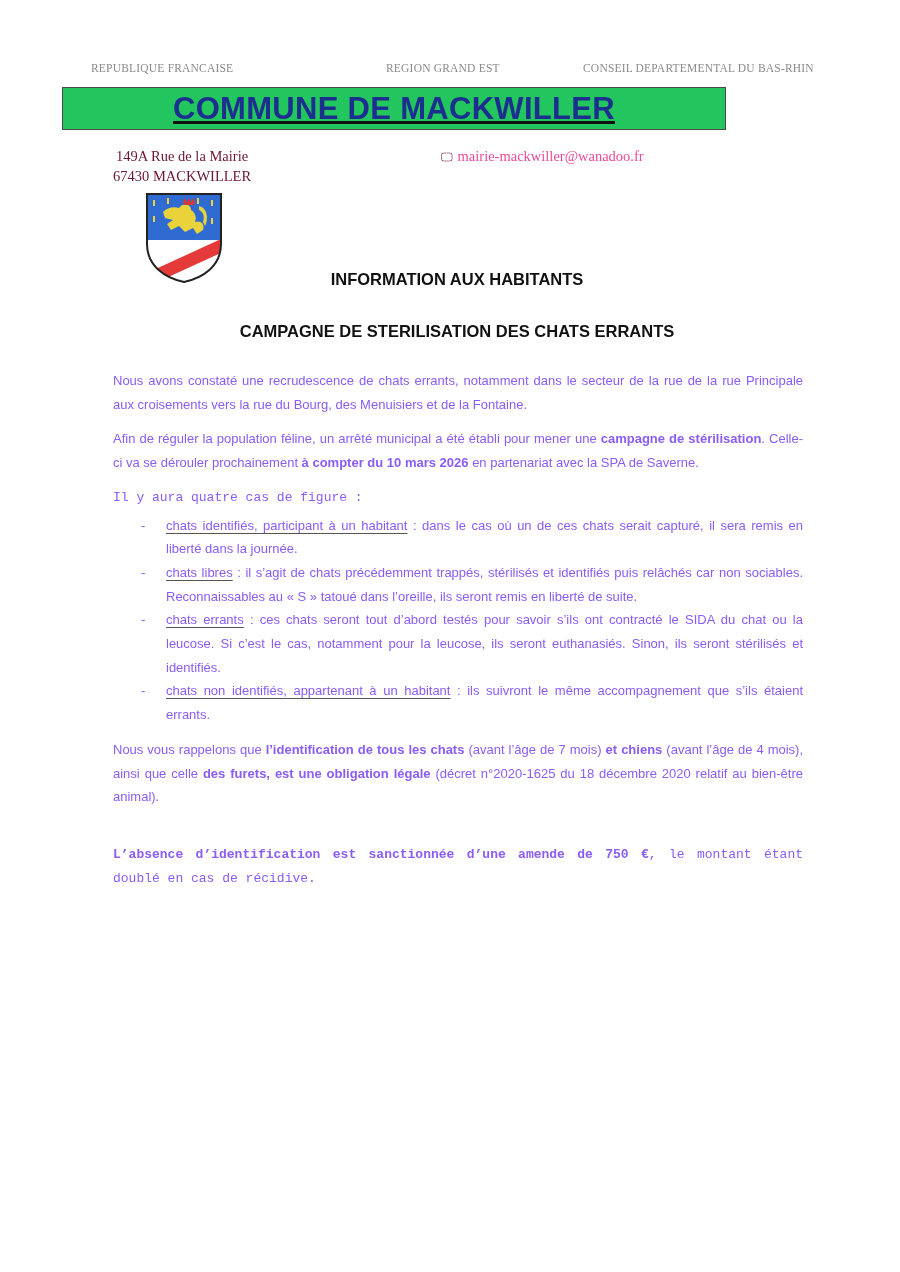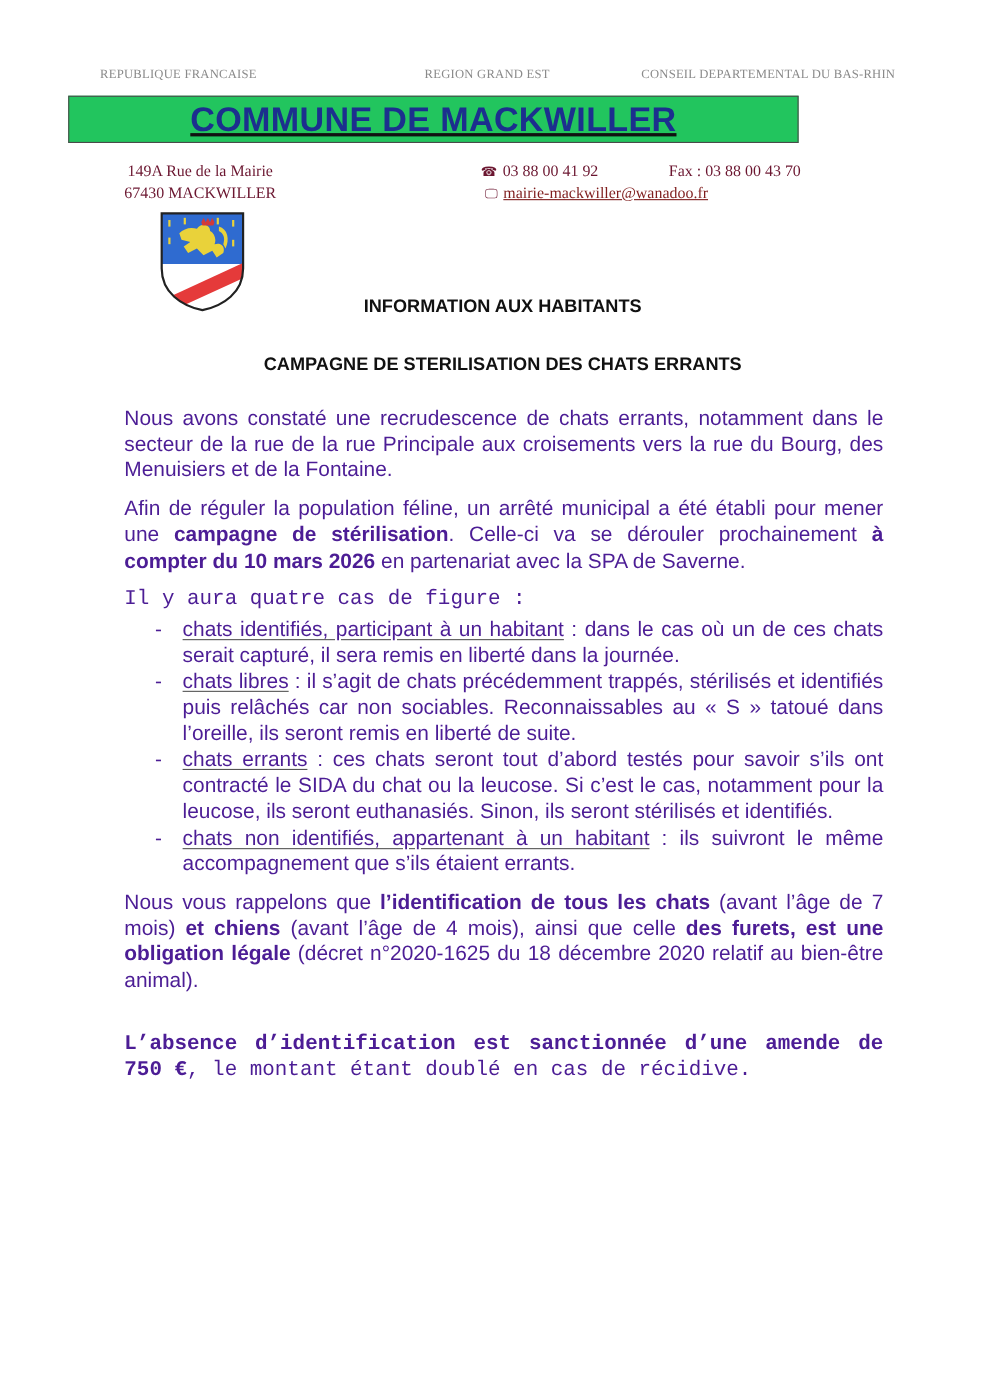--- a/index.html
+++ b/index.html
@@ -12,29 +12,29 @@
   .tl-right { left:583px; }
 
   .banner { position:absolute; left:62px; top:87px; width:664px; height:43px; background:#22c55e; border:1.5px solid #4a4a4a; box-sizing:border-box; display:flex; align-items:center; justify-content:center;text-decoration:underline; }
   .banner-title { font-family:"Liberation Sans", sans-serif; font-weight:bold; font-size:31px; color:#1c2f8e; letter-spacing:0.3px; }
 
   .addr { position:absolute; left:113px; top:146px; font-family:"Liberation Serif", serif; font-size:14.5px; color:#6b1630; line-height:20px;text-align:center; }
   .contact { position:absolute; left:437px; top:146px; font-family:"Liberation Serif", serif; font-size:14.5px; color:#6b1630; line-height:20px; width:360px; }
   .contact .row { white-space:nowrap; }
   .contact .fax { position:absolute; left:171px; top:0; }
   .contact .email-row { padding-left:4px; }
-  .contact a { color:#7f1d1d; text-decoration:underline; }
+  .contact a { color:#ec4899; }
   .icon { display:inline-block; font-size:12px; margin-right:5px; }
 
   .crest { position:absolute; left:145px; top:192px; width:78px; height:92px; }
 
   .h1 { position:absolute; left:0; width:914px; top:270px; text-align:center; font-weight:bold; font-size:16.5px; color:#111; }
   .h2 { position:absolute; left:0; width:914px; top:322px; text-align:center; font-weight:bold; font-size:16.5px; color:#111; }
 
-  .body { position:absolute; left:113px; top:369px; width:690px; font-size:19px; line-height:23.7px; color:#4c1d95; text-align:justify; }
+  .body { position:absolute; left:113px; top:369px; width:690px; font-size:13px; line-height:23.7px; color:#8b5cf6; text-align:justify; }
   .body p { margin:0 0 11px 0; }
   .body b { font-weight:bold; }
   .u { text-decoration:underline; text-underline-offset:3px; text-decoration-color:#555; }
 
   ul.cases { list-style:none; margin:0 0 11px 0; padding:0; }
   ul.cases li { position:relative; padding-left:53px; }
   ul.cases li .dash { position:absolute; left:28px; top:0; }
   .sub { display:block; }
   .spacer { height:23px; }
   .tight { margin-bottom:0 !important;font-family:Liberation Mono, monospace; }
@@ -51,24 +51,20 @@
 <div class="banner">
   <span class="banner-title">COMMUNE DE MACKWILLER</span>
 </div>
 
 <div class="addr">
   <div>149A Rue de la Mairie</div>
   <div>67430 MACKWILLER</div>
 </div>
 
 <div class="contact">
-  <div class="row">
-    <span class="icon">☎</span><span>03 88 00 41 92</span>
-    <span class="fax">Fax : 03 88 00 43 70</span>
-  </div>
   <div class="row email-row">
     <span class="icon">🖵</span><a>mairie-mackwiller@wanadoo.fr</a>
   </div>
 </div>
 
 <svg class="crest" viewBox="0 0 78 92">
   <defs>
     <clipPath id="shield">
         <path d="M2,2 H76 V52 C76,74 58,86 39,90 C20,86 2,74 2,52 Z"></path>
       </clipPath>

